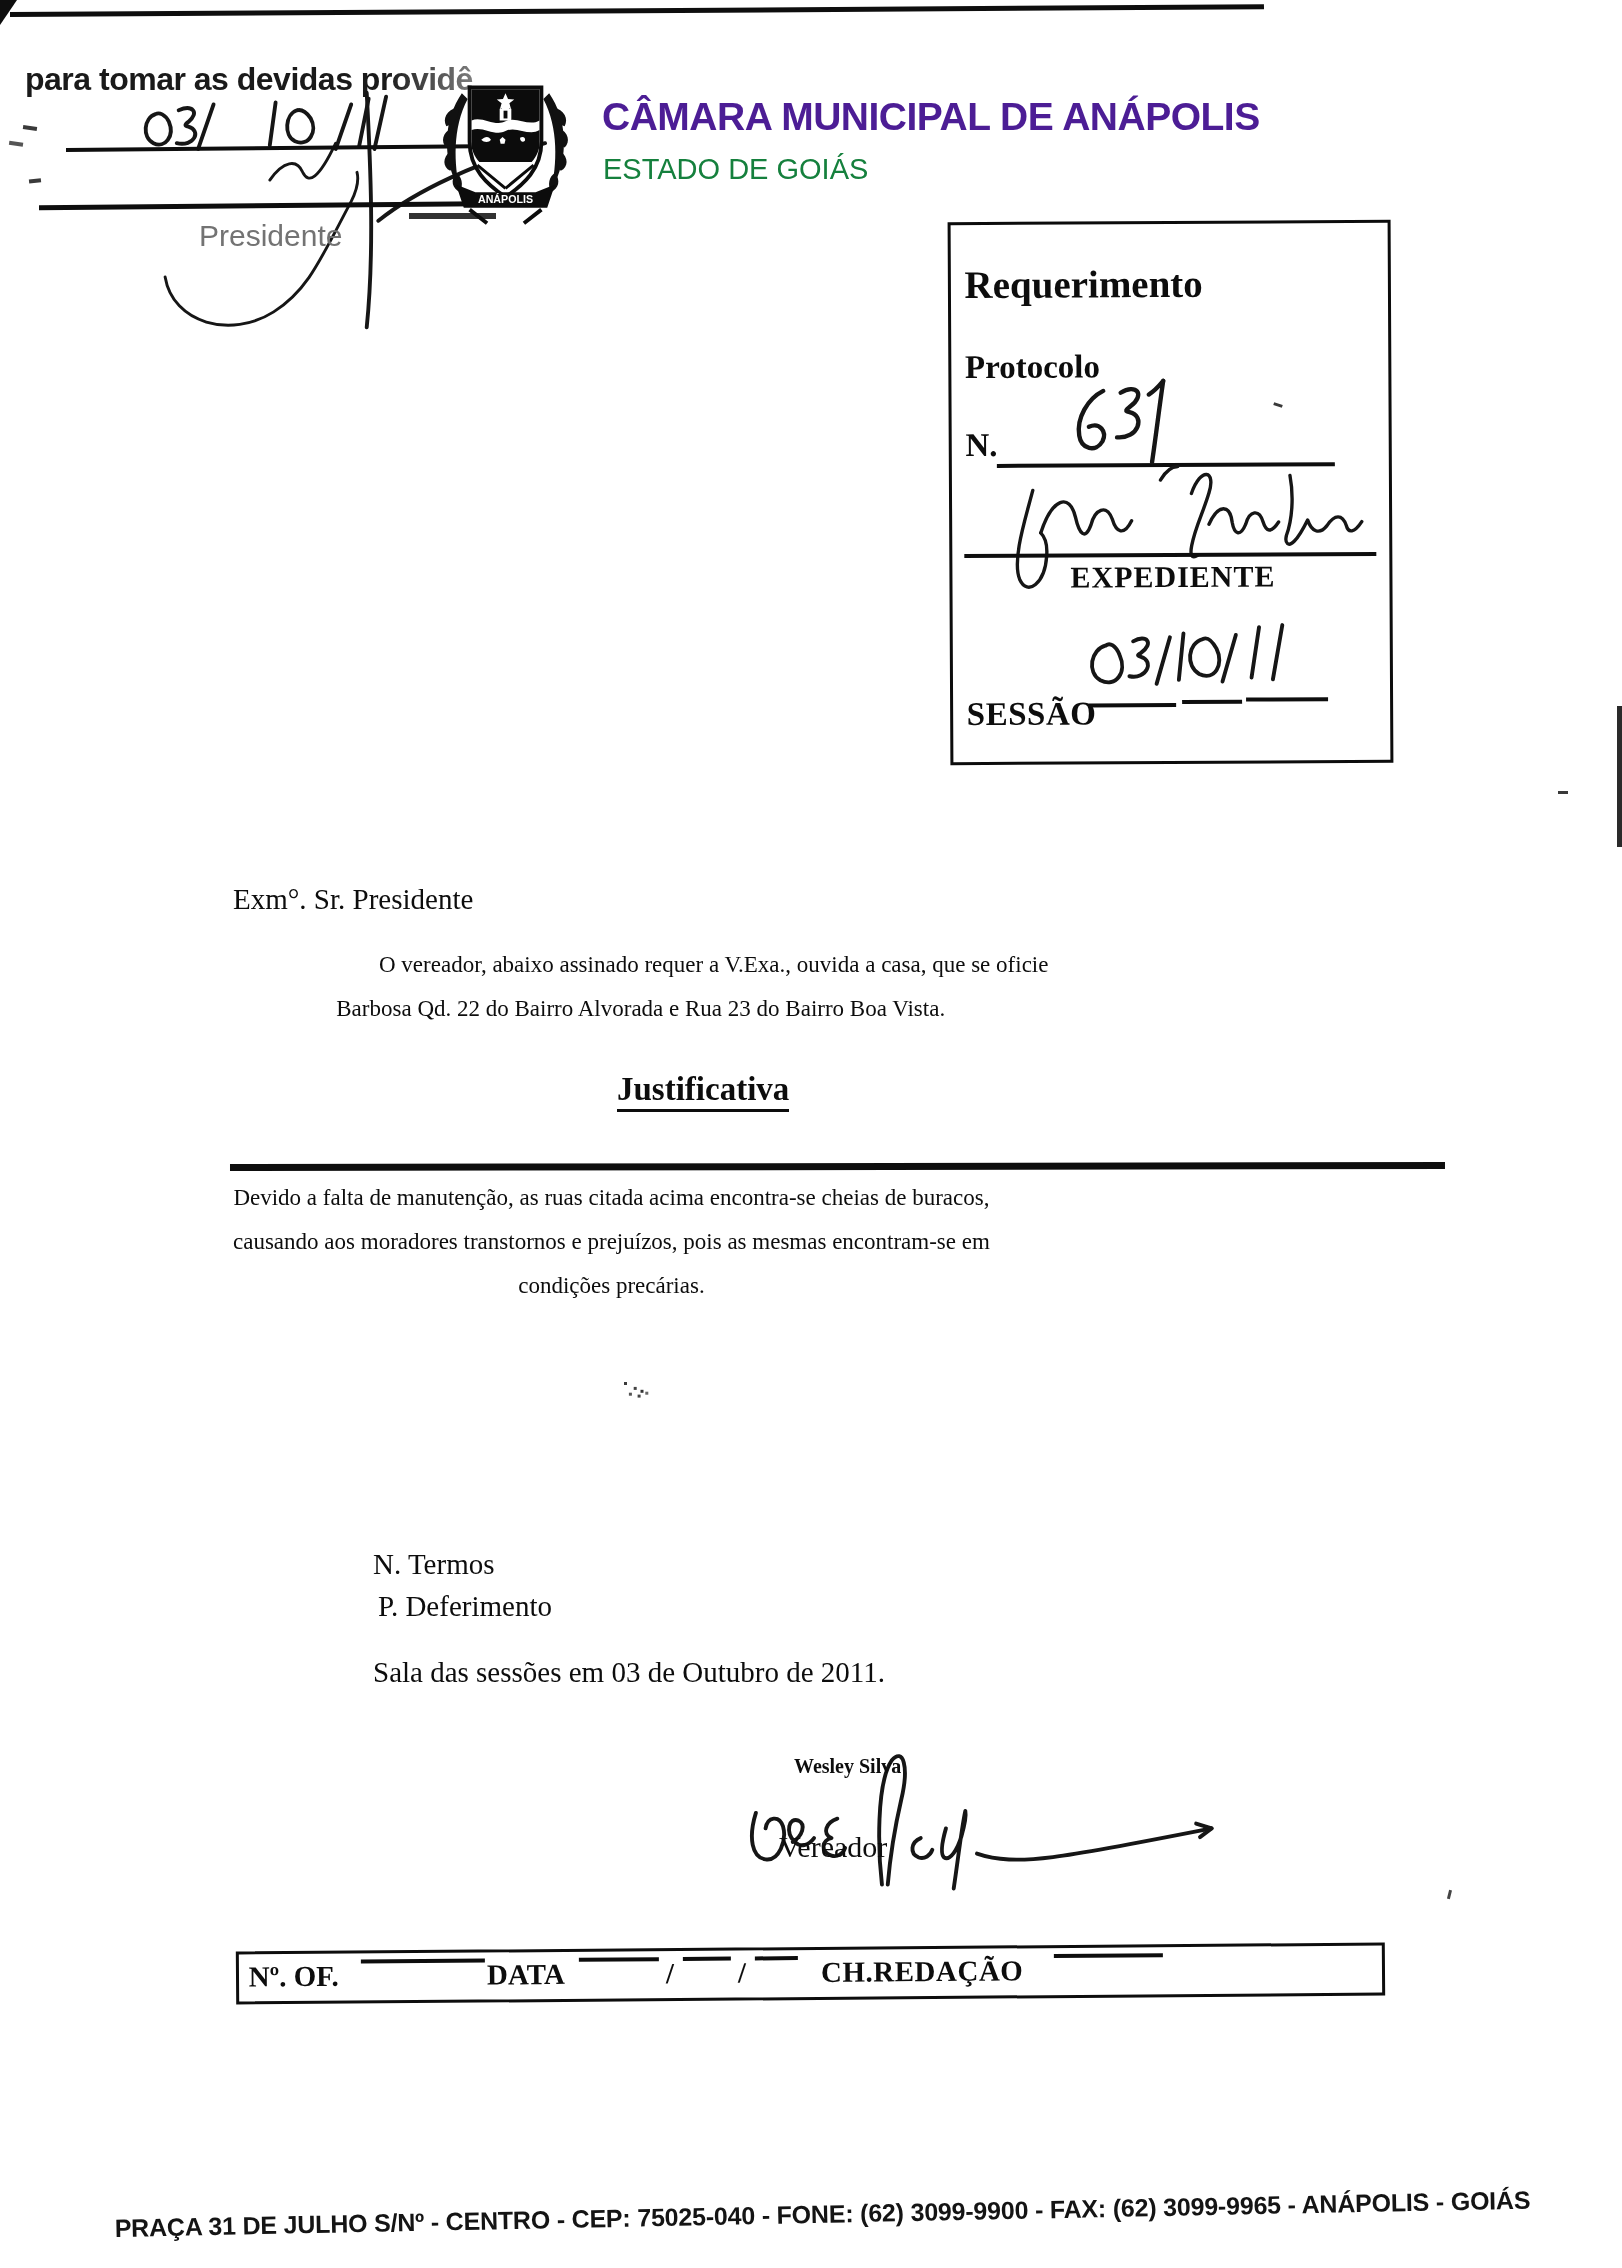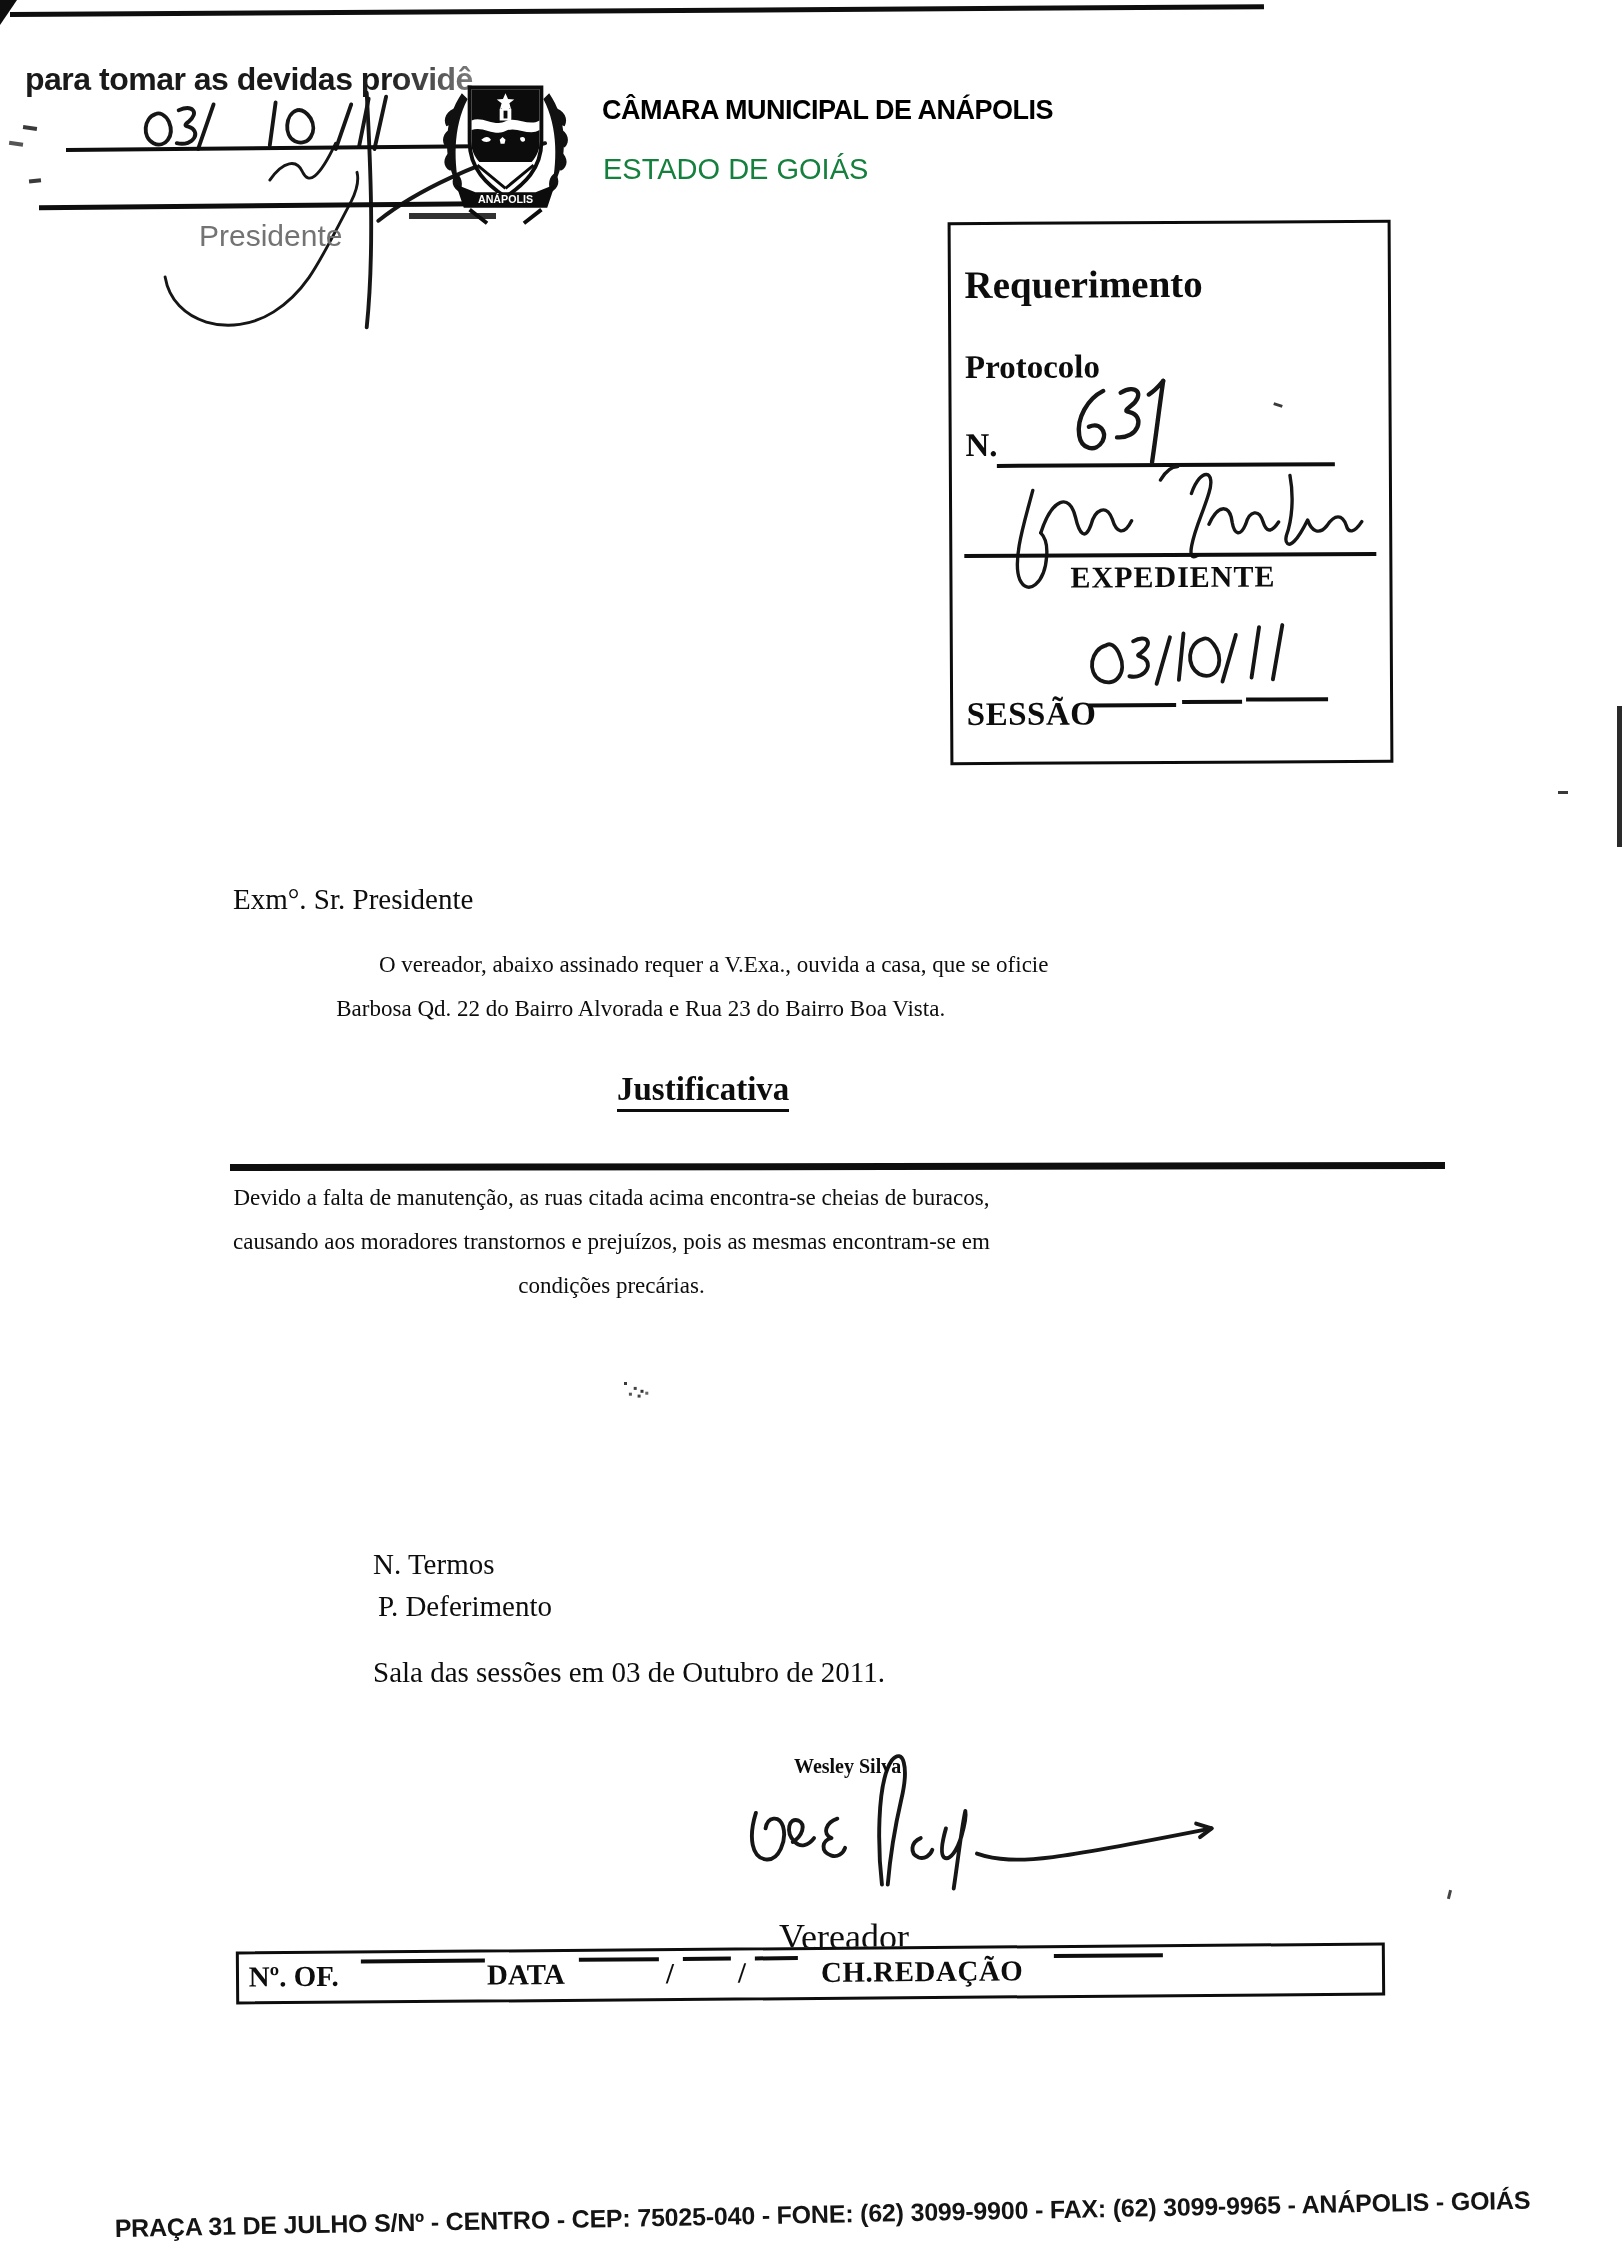--- a/index.html
+++ b/index.html
@@ -90,21 +90,21 @@
     <path d="M86,71 l3,3 -1,4 -4,0 -1,-4 z" fill="#ffffff"></path>
     <path d="M104,72 c3,-2 6,0 5,3 c-2,2 -5,1 -5,-3 z" fill="#ffffff"></path>
 
     <path d="M60,100 L89,124 M118,100 L89,124" stroke="#0c0c0c" stroke-width="3" fill="none"></path>
 
     <path d="M38,120 L58,128 H120 L140,120 L132,144 H46 Z" fill="#0c0c0c"></path>
     <text x="89" y="139" text-anchor="middle" font-family="Liberation Sans, sans-serif" font-size="11" font-weight="700" fill="#ffffff">ANÁPOLIS</text>
     <path d="M52,146 L70,160 M126,146 L108,160" stroke="#0c0c0c" stroke-width="4" fill="none"></path>
   </svg>
 
-  <div class="abs sans" style="left:602px;top:95px;font-size:27px;font-weight:700;letter-spacing:-0.5px;white-space:nowrap;color:#000000;">CÂMARA MUNICIPAL DE ANÁPOLIS</div>
+  <div class="abs sans" style="left:602px;top:95px;font-size:39px;font-weight:700;letter-spacing:-0.5px;white-space:nowrap;color:#4c1d95;">CÂMARA MUNICIPAL DE ANÁPOLIS</div>
   <div class="abs sans" style="left:603px;top:153px;font-size:29px;font-weight:400;letter-spacing:0;white-space:nowrap;color:#15803d;">ESTADO DE GOIÁS</div>
 
   <div class="abs pbox" style="left:949px;top:221px;width:437px;height:537px;">
     <div class="abs bold-serif" style="left:13.6px;top:37px;font-size:39px;">Requerimento</div>
     <div class="abs bold-serif" style="left:13.6px;top:124px;font-size:33px;">Protocolo</div>
     <div class="abs bold-serif" style="left:13.6px;top:202px;font-size:33px;">N.</div>
     <div class="abs rule" style="left:45px;top:239px;width:338px;height:3.9px;"></div>
 
     <svg class="abs" style="left:107px;top:153px;" width="136" height="92" viewBox="0 0 140 95" aria-label="631">
       <path class="hand" style="stroke-width:4.5" d="M46,14 C30,22 18,42 21,60 C23,74 38,78 45,66 C50,56 42,46 31,51"></path>
@@ -168,21 +168,21 @@
     <path class="hand" style="stroke-width:4" d="M14,70 C6,96 10,116 24,118 C38,120 46,98 42,84 C38,72 26,74 24,86"></path>
     <path class="hand" style="stroke-width:4" d="M52,100 C62,94 66,82 58,78 C48,74 44,90 54,100 C60,106 68,104 74,96"></path>
     <path class="hand" style="stroke-width:4" d="M98,76 C86,80 82,92 92,96 C82,98 80,110 92,114 C98,116 104,112 106,106"></path>
     <path class="hand" style="stroke-width:4" d="M144,144 C140,110 138,40 154,16 C166,2 172,22 164,56 C158,82 152,120 150,144"></path>
     <path class="hand" style="stroke-width:4" d="M184,96 C174,100 172,112 182,116 C188,118 194,114 196,108"></path>
     <path class="hand" style="stroke-width:4" d="M210,86 C206,100 204,112 208,116 C214,120 222,108 226,94 C230,80 231,73 230,68 C226,86 222,122 218,148"></path>
     <path class="hand" style="stroke-width:4" d="M242,112 C282,126 332,116 484,86"></path>
     <path class="hand" style="stroke-width:4" d="M484,86 L468,81 M484,86 L472,95"></path>
   </svg>
   <div class="abs bold-serif" style="left:758px;top:1755px;font-size:20px;margin-left:36px;">Wesley Silva</div>
-  <div class="abs serif" style="left:779px;top:1916px;font-size:36px;white-space:nowrap;">Vereador</div>
+  <div class="abs serif" style="left:779px;top:1830px;font-size:30px;white-space:nowrap;">Vereador</div>
   <div class="speck" style="left:1448px;top:1890px;width:2.9px;height:8.7px;transform:rotate(14deg);background:#444;"></div>
 
   <div class="abs bar" style="left:236px;top:1947px;width:1143px;height:47px;">
     <span style="left:9.7px;">Nº. OF.</span>
     <span class="ul" style="left:122px;width:124px;"></span>
     <span style="left:248px;">DATA</span>
     <span class="ul" style="left:340px;width:80px;"></span>
     <span style="left:427px;">/</span>
     <span class="ul" style="left:444px;width:48px;"></span>
     <span style="left:499px;">/</span>

